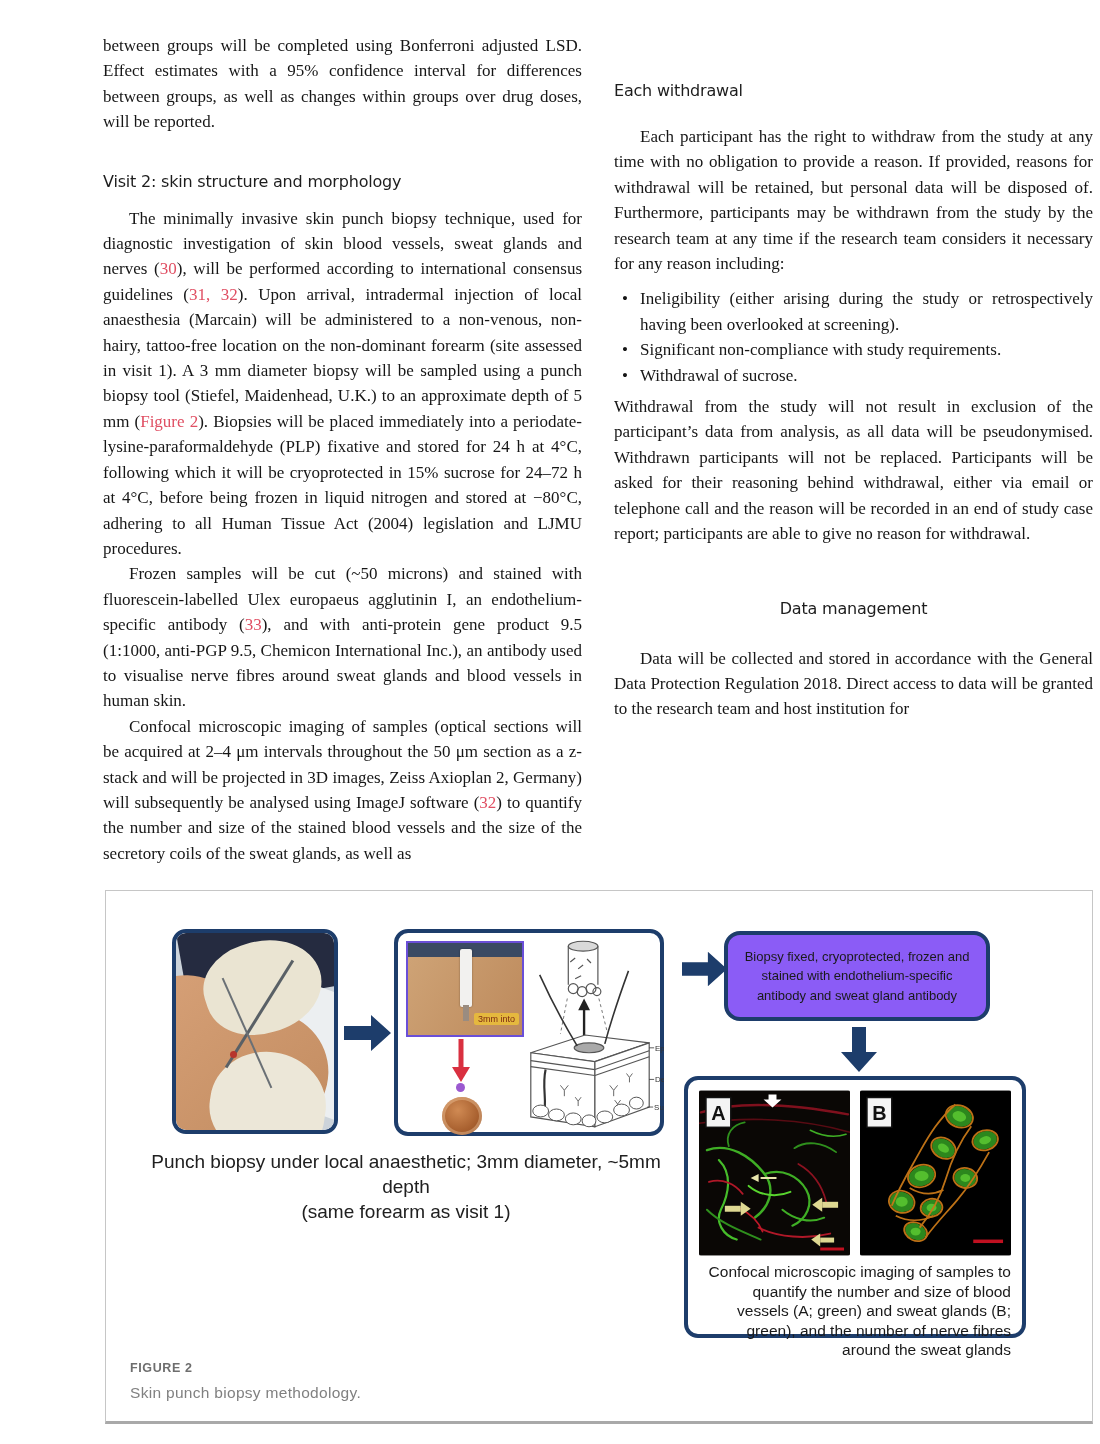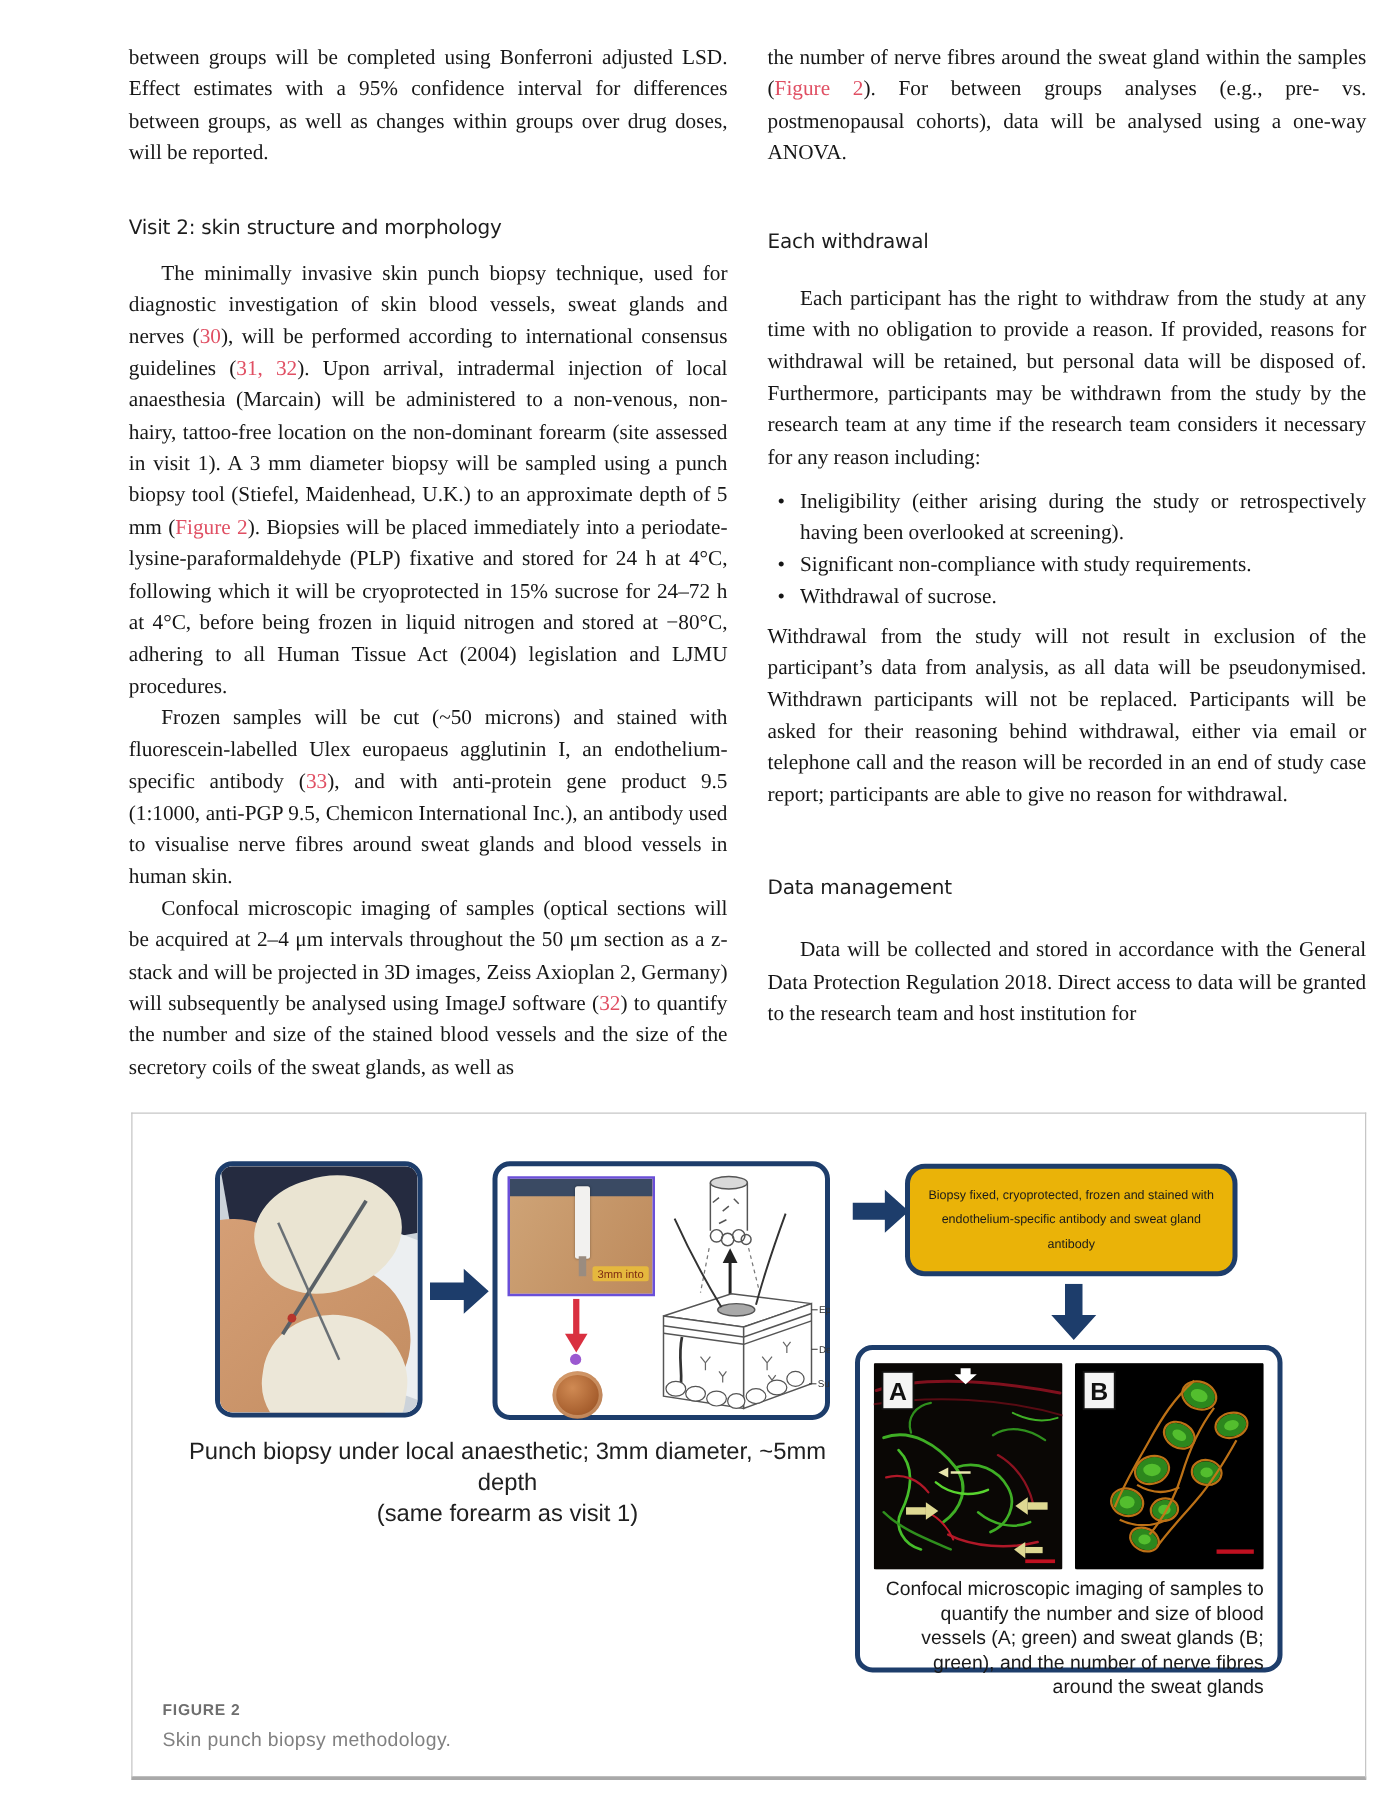--- a/index.html
+++ b/index.html
@@ -28,23 +28,23 @@
     position:absolute; left:57px; top:890px; width:988px; height:534px;
     background:#ffffff; border:1px solid #c6c6c6; border-bottom:3px solid #a9a9a9;
   }
   .navy-panel { position:absolute; border:4px solid #1d3d6b; border-radius:14px; background:#fff; }
   .flow-caption {
     position:absolute; left:30px; top:258px; width:540px; text-align:center;
     font-family:"Liberation Sans",sans-serif; font-size:19px; line-height:25px; color:#202020;
   }
   .box-text {
     position:absolute; left:618px; top:40px; width:266px; height:90px;
-    border:4px solid #1d3d6b; border-radius:16px; background:#eab308;
+    border:4px solid #1d3d6b; border-radius:16px; background:#8b5cf6;
     display:flex; align-items:center; justify-content:center; text-align:center;
-    font-family:"Liberation Sans",sans-serif; font-size:10px; line-height:19.5px; color:#1a1a1a;
+    font-family:"Liberation Sans",sans-serif; font-size:13px; line-height:19.5px; color:#1a1a1a;
     padding:6px 10px;
   }
   .confocal-caption {
     text-align:right; font-family:"Liberation Sans",sans-serif;
     font-size:15.5px; line-height:19.5px; color:#1a1a1a; margin-top:6px;
   }
   #figure-label {
     position:absolute; left:24px; top:470px;
     font-family:"Liberation Sans",sans-serif; font-size:12.5px; font-weight:bold;
     color:#6e6e6e; letter-spacing:0.6px;
@@ -89,39 +89,38 @@
 
   <div class="col" style="left:55px; top:33px;">
     <p class="body">between groups will be completed using Bonferroni adjusted LSD. Effect estimates with a 95% confidence interval for differences between groups, as well as changes within groups over drug doses, will be reported.</p>
     <h2 class="sec" style="margin-top:37px; margin-bottom:15px;">Visit 2: skin structure and morphology</h2>
     <p class="body ind"><span>The minimally invasive skin punch biopsy technique, used for diagnostic investigation of skin blood vessels, sweat glands and nerves (</span><span class="ref">30</span><span>), will be performed according to international consensus guidelines (</span><span class="ref">31, 32</span><span>). Upon arrival, intradermal injection of local anaesthesia (Marcain) will be administered to a non-venous, non-hairy, tattoo-free location on the non-dominant forearm (site assessed in visit 1). A 3 mm diameter biopsy will be sampled using a punch biopsy tool (Stiefel, Maidenhead, U.K.) to an approximate depth of 5 mm (</span><span class="ref">Figure 2</span><span>). Biopsies will be placed immediately into a periodate-lysine-paraformaldehyde (PLP) fixative and stored for 24 h at 4°C, following which it will be cryoprotected in 15% sucrose for 24–72 h at 4°C, before being frozen in liquid nitrogen and stored at −80°C, adhering to all Human Tissue Act (2004) legislation and LJMU procedures.</span></p>
     <p class="body ind"><span>Frozen samples will be cut (~50 microns) and stained with fluorescein-labelled Ulex europaeus agglutinin I, an endothelium-specific antibody (</span><span class="ref">33</span><span>), and with anti-protein gene product 9.5 (1:1000, anti-PGP 9.5, Chemicon International Inc.), an antibody used to visualise nerve fibres around sweat glands and blood vessels in human skin.</span></p>
     <p class="body ind"><span>Confocal microscopic imaging of samples (optical sections will be acquired at 2–4 μm intervals throughout the 50 μm section as a z-stack and will be projected in 3D images, Zeiss Axioplan 2, Germany) will subsequently be analysed using ImageJ software (</span><span class="ref">32</span><span>) to quantify the number and size of the stained blood vessels and the size of the secretory coils of the sweat glands, as well as</span></p>
   </div>
 
   <div class="col" style="left:566px; top:33px;">
-    <p class="body"><span>the number of nerve fibres around the sweat gland within the samples (</span><span class="ref">Figure 2</span><span>). For between groups analyses (e.g., pre- vs. postmenopausal cohorts), data will be analysed using a one-way ANOVA.</span></p>
     <h2 class="sec" style="margin-top:48px; margin-bottom:24px;">Each withdrawal</h2>
     <p class="body ind">Each participant has the right to withdraw from the study at any time with no obligation to provide a reason. If provided, reasons for withdrawal will be retained, but personal data will be disposed of. Furthermore, participants may be withdrawn from the study by the research team at any time if the research team considers it necessary for any reason including:</p>
     <div class="bullets">
       <div class="bullet-row">
           <span class="bullet-dot">•</span>
           <span class="bullet-text">Ineligibility (either arising during the study or retrospectively having been overlooked at screening).</span>
         </div>
       <div class="bullet-row">
           <span class="bullet-dot">•</span>
           <span class="bullet-text">Significant non-compliance with study requirements.</span>
         </div>
       <div class="bullet-row">
           <span class="bullet-dot">•</span>
           <span class="bullet-text">Withdrawal of sucrose.</span>
         </div>
     </div>
     <p class="body" style="margin-top:6px;">Withdrawal from the study will not result in exclusion of the participant’s data from analysis, as all data will be pseudonymised. Withdrawn participants will not be replaced. Participants will be asked for their reasoning behind withdrawal, either via email or telephone call and the reason will be recorded in an end of study case report; participants are able to give no reason for withdrawal.</p>
-    <h2 class="sec" style="margin-top:52px; margin-bottom:28px;">Data management</h2>
+    <h2 class="sec" style="margin-top:52px; margin-bottom:28px;text-align:center;">Data management</h2>
     <p class="body ind">Data will be collected and stored in accordance with the General Data Protection Regulation 2018. Direct access to data will be granted to the research team and host institution for</p>
   </div>
 
   <div id="figure-frame">
 
     <div class="navy-panel" id="panel1">
       <div class="scene">
         <div class="p1-navy"></div>
         <div class="p1-gauze"></div>
         <div class="p1-arm"></div>

